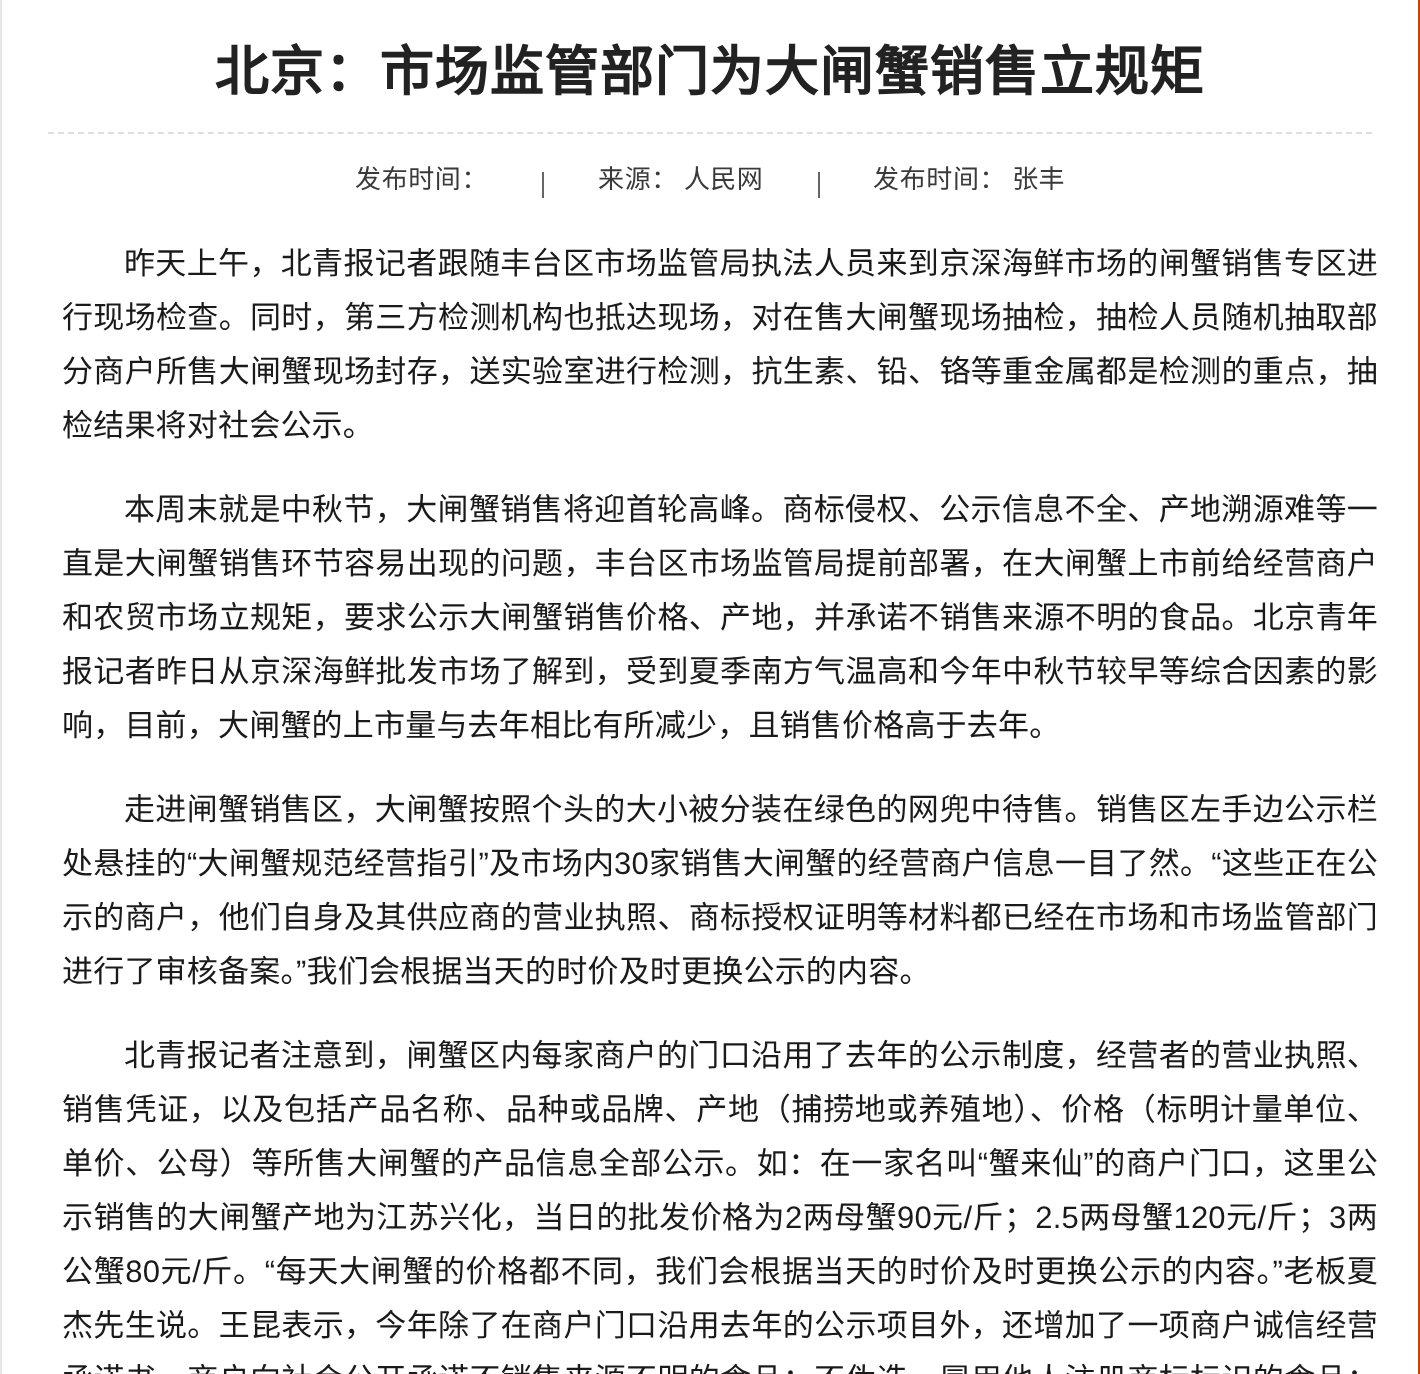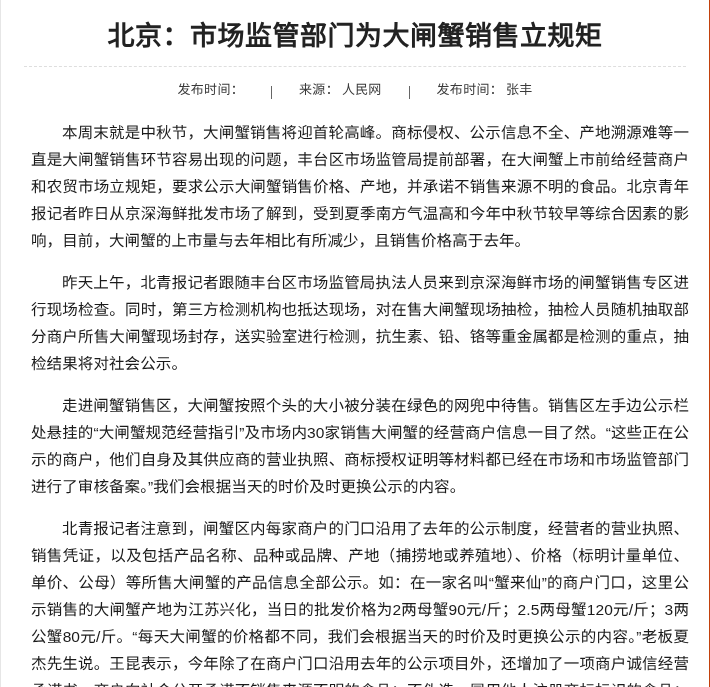--- a/index.html
+++ b/index.html
@@ -140,20 +140,20 @@
       <span class="meta-sep"></span>
 
       <span class="meta-group">
         <span class="meta-label">发布时间：</span>
         <span class="meta-value">张丰</span>
       </span>
 
     </div>
 
     <div class="article-body">
+      <p>昨天上午，北青报记者跟随丰台区市场监管局执法人员来到京深海鲜市场的闸蟹销售专区进行现场检查。同时，第三方检测机构也抵达现场，对在售大闸蟹现场抽检，抽检人员随机抽取部分商户所售大闸蟹现场封存，送实验室进行检测，抗生素、铅、铬等重金属都是检测的重点，抽检结果将对社会公示。</p>
       <p>本周末就是中秋节，大闸蟹销售将迎首轮高峰。商标侵权、公示信息不全、产地溯源难等一直是大闸蟹销售环节容易出现的问题，丰台区市场监管局提前部署，在大闸蟹上市前给经营商户和农贸市场立规矩，要求公示大闸蟹销售价格、产地，并承诺不销售来源不明的食品。北京青年报记者昨日从京深海鲜批发市场了解到，受到夏季南方气温高和今年中秋节较早等综合因素的影响，目前，大闸蟹的上市量与去年相比有所减少，且销售价格高于去年。</p>
-      <p>昨天上午，北青报记者跟随丰台区市场监管局执法人员来到京深海鲜市场的闸蟹销售专区进行现场检查。同时，第三方检测机构也抵达现场，对在售大闸蟹现场抽检，抽检人员随机抽取部分商户所售大闸蟹现场封存，送实验室进行检测，抗生素、铅、铬等重金属都是检测的重点，抽检结果将对社会公示。</p>
       <p>走进闸蟹销售区，大闸蟹按照个头的大小被分装在绿色的网兜中待售。销售区左手边公示栏处悬挂的“大闸蟹规范经营指引”及市场内30家销售大闸蟹的经营商户信息一目了然。“这些正在公示的商户，他们自身及其供应商的营业执照、商标授权证明等材料都已经在市场和市场监管部门进行了审核备案。”我们会根据当天的时价及时更换公示的内容。</p>
       <p>北青报记者注意到，闸蟹区内每家商户的门口沿用了去年的公示制度，经营者的营业执照、销售凭证，以及包括产品名称、品种或品牌、产地（捕捞地或养殖地）、价格（标明计量单位、单价、公母）等所售大闸蟹的产品信息全部公示。如：在一家名叫“蟹来仙”的商户门口，这里公示销售的大闸蟹产地为江苏兴化，当日的批发价格为2两母蟹90元/斤；2.5两母蟹120元/斤；3两公蟹80元/斤。“每天大闸蟹的价格都不同，我们会根据当天的时价及时更换公示的内容。”老板夏杰先生说。王昆表示，今年除了在商户门口沿用去年的公示项目外，还增加了一项商户诚信经营承诺书，商户向社会公开承诺不销售来源不明的食品；不伪造、冒用他人注册商标标识的食品；明码标价，杜绝价格欺诈等，这一举措可以督促商户从自身出发，守法经营。</p>
     </div>
 
   </div>
 </div>
 
 </body></html>

